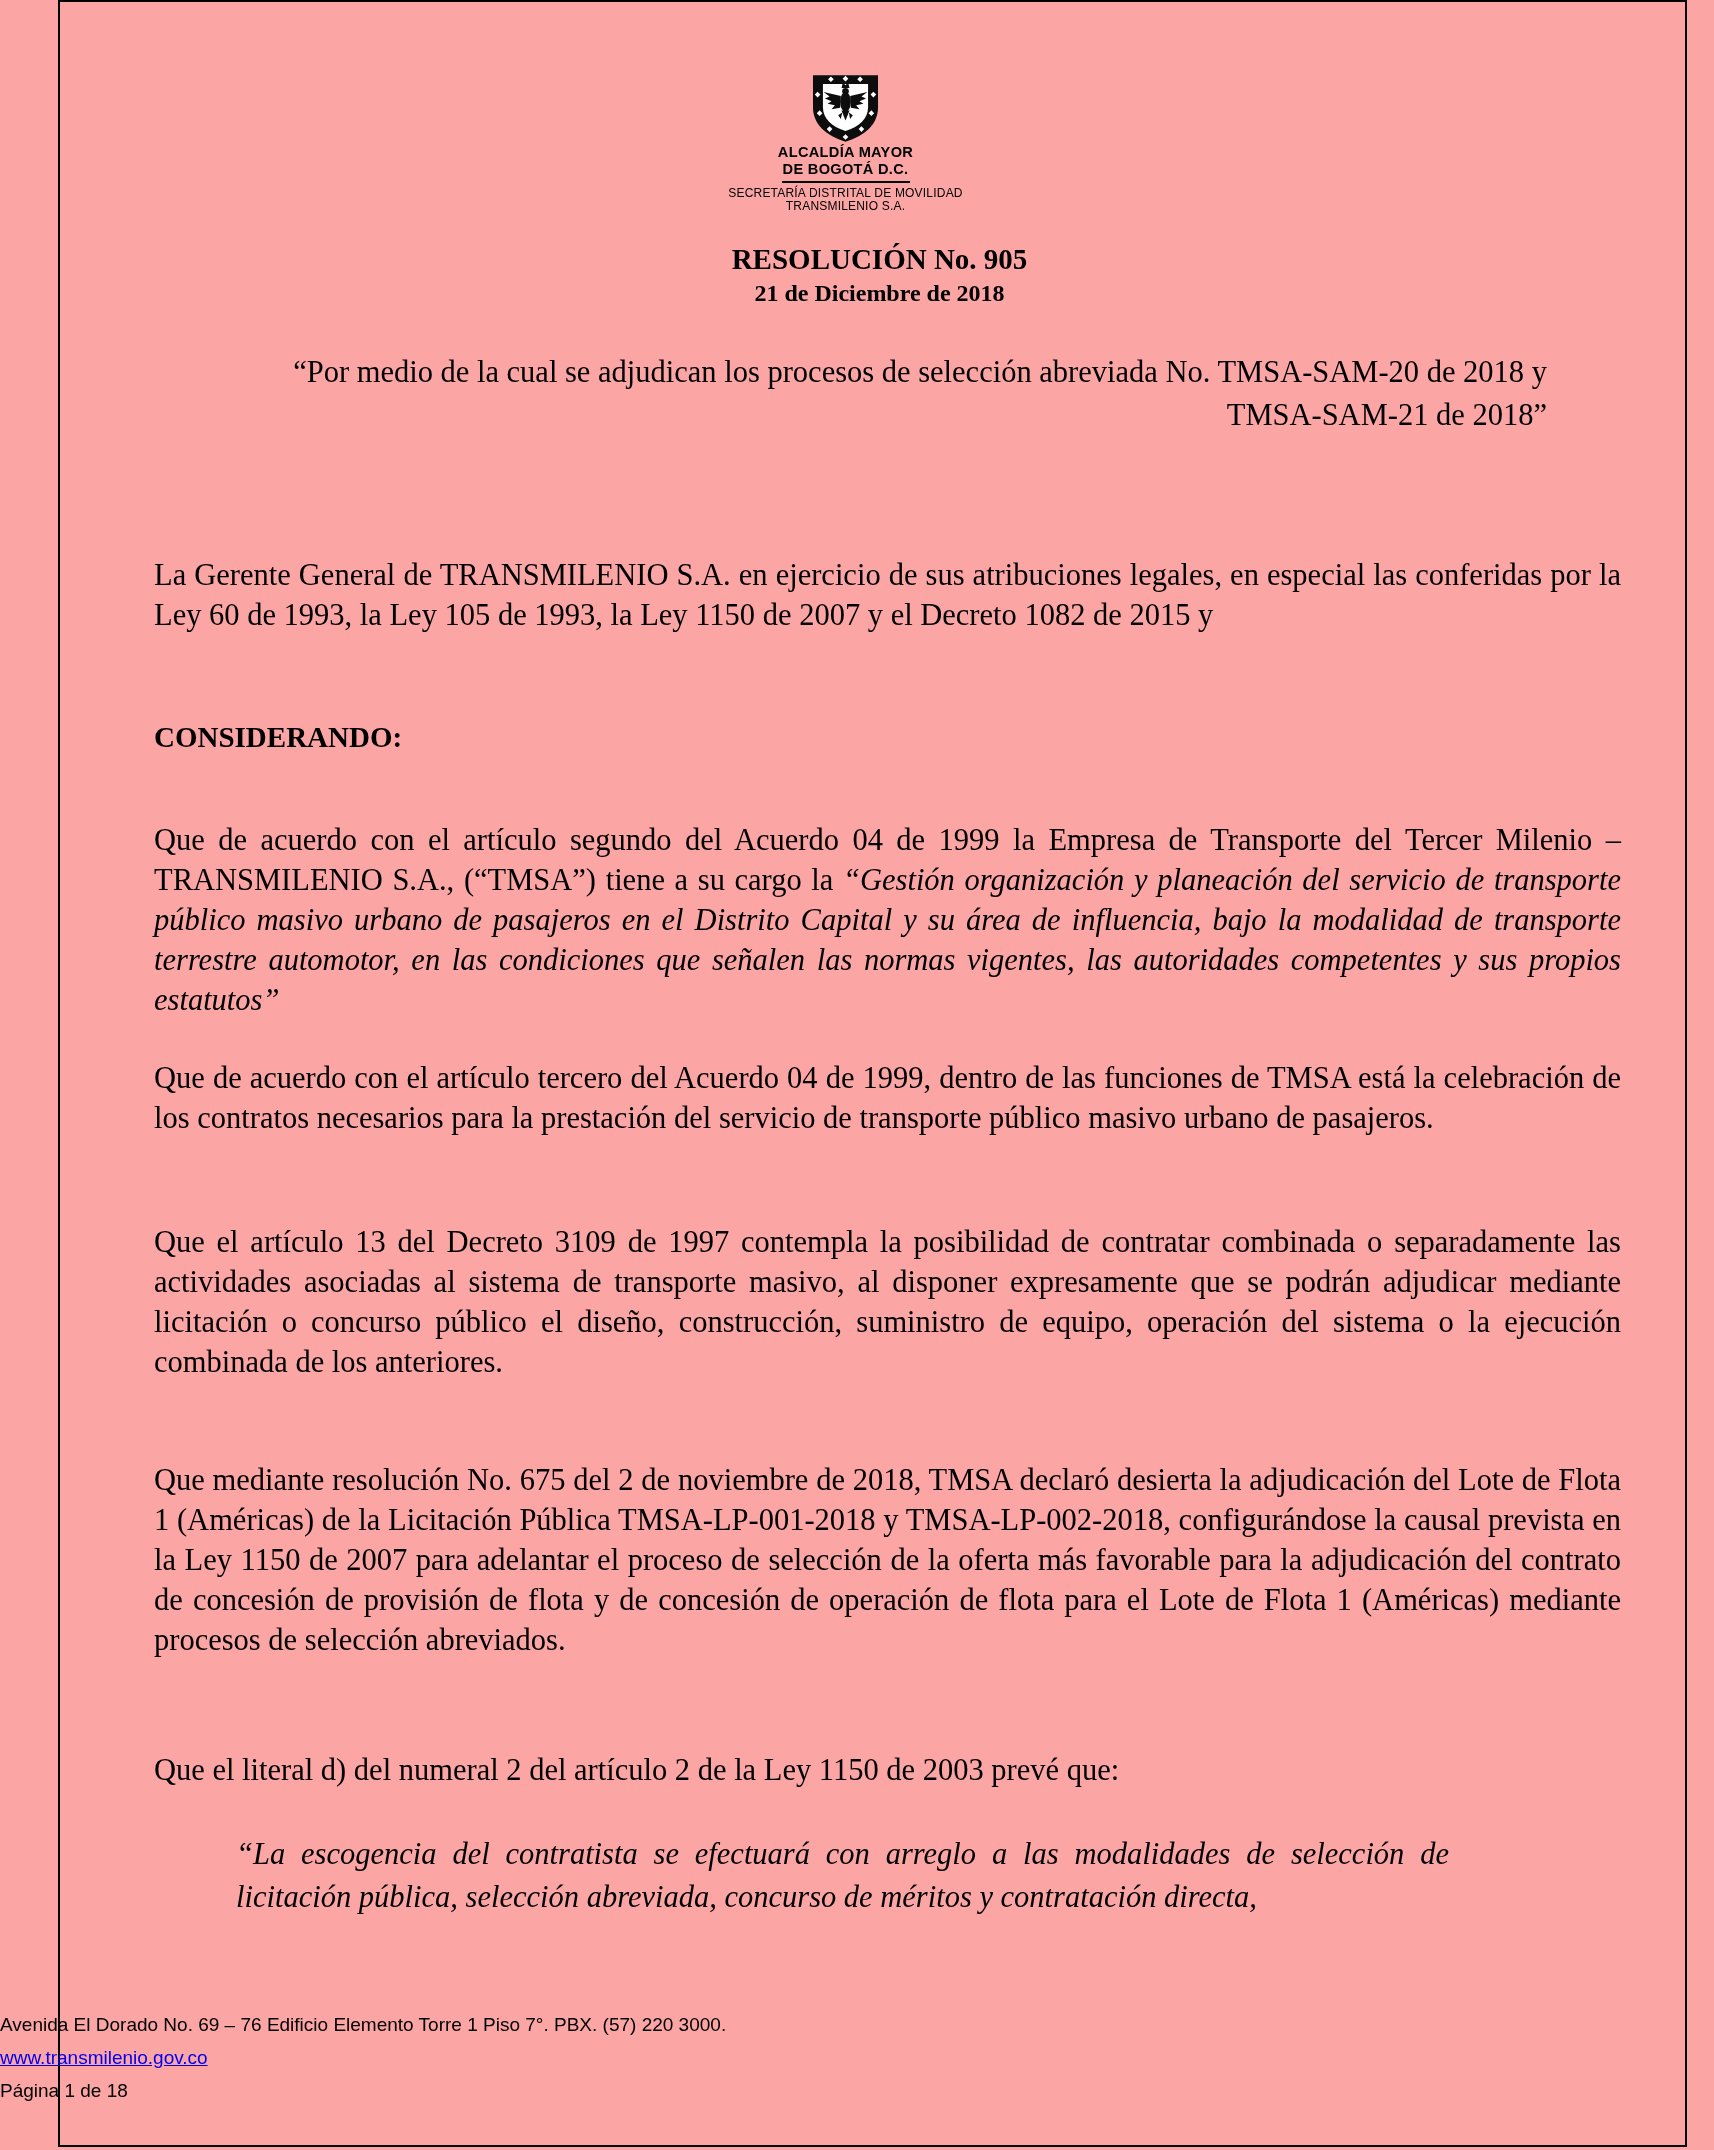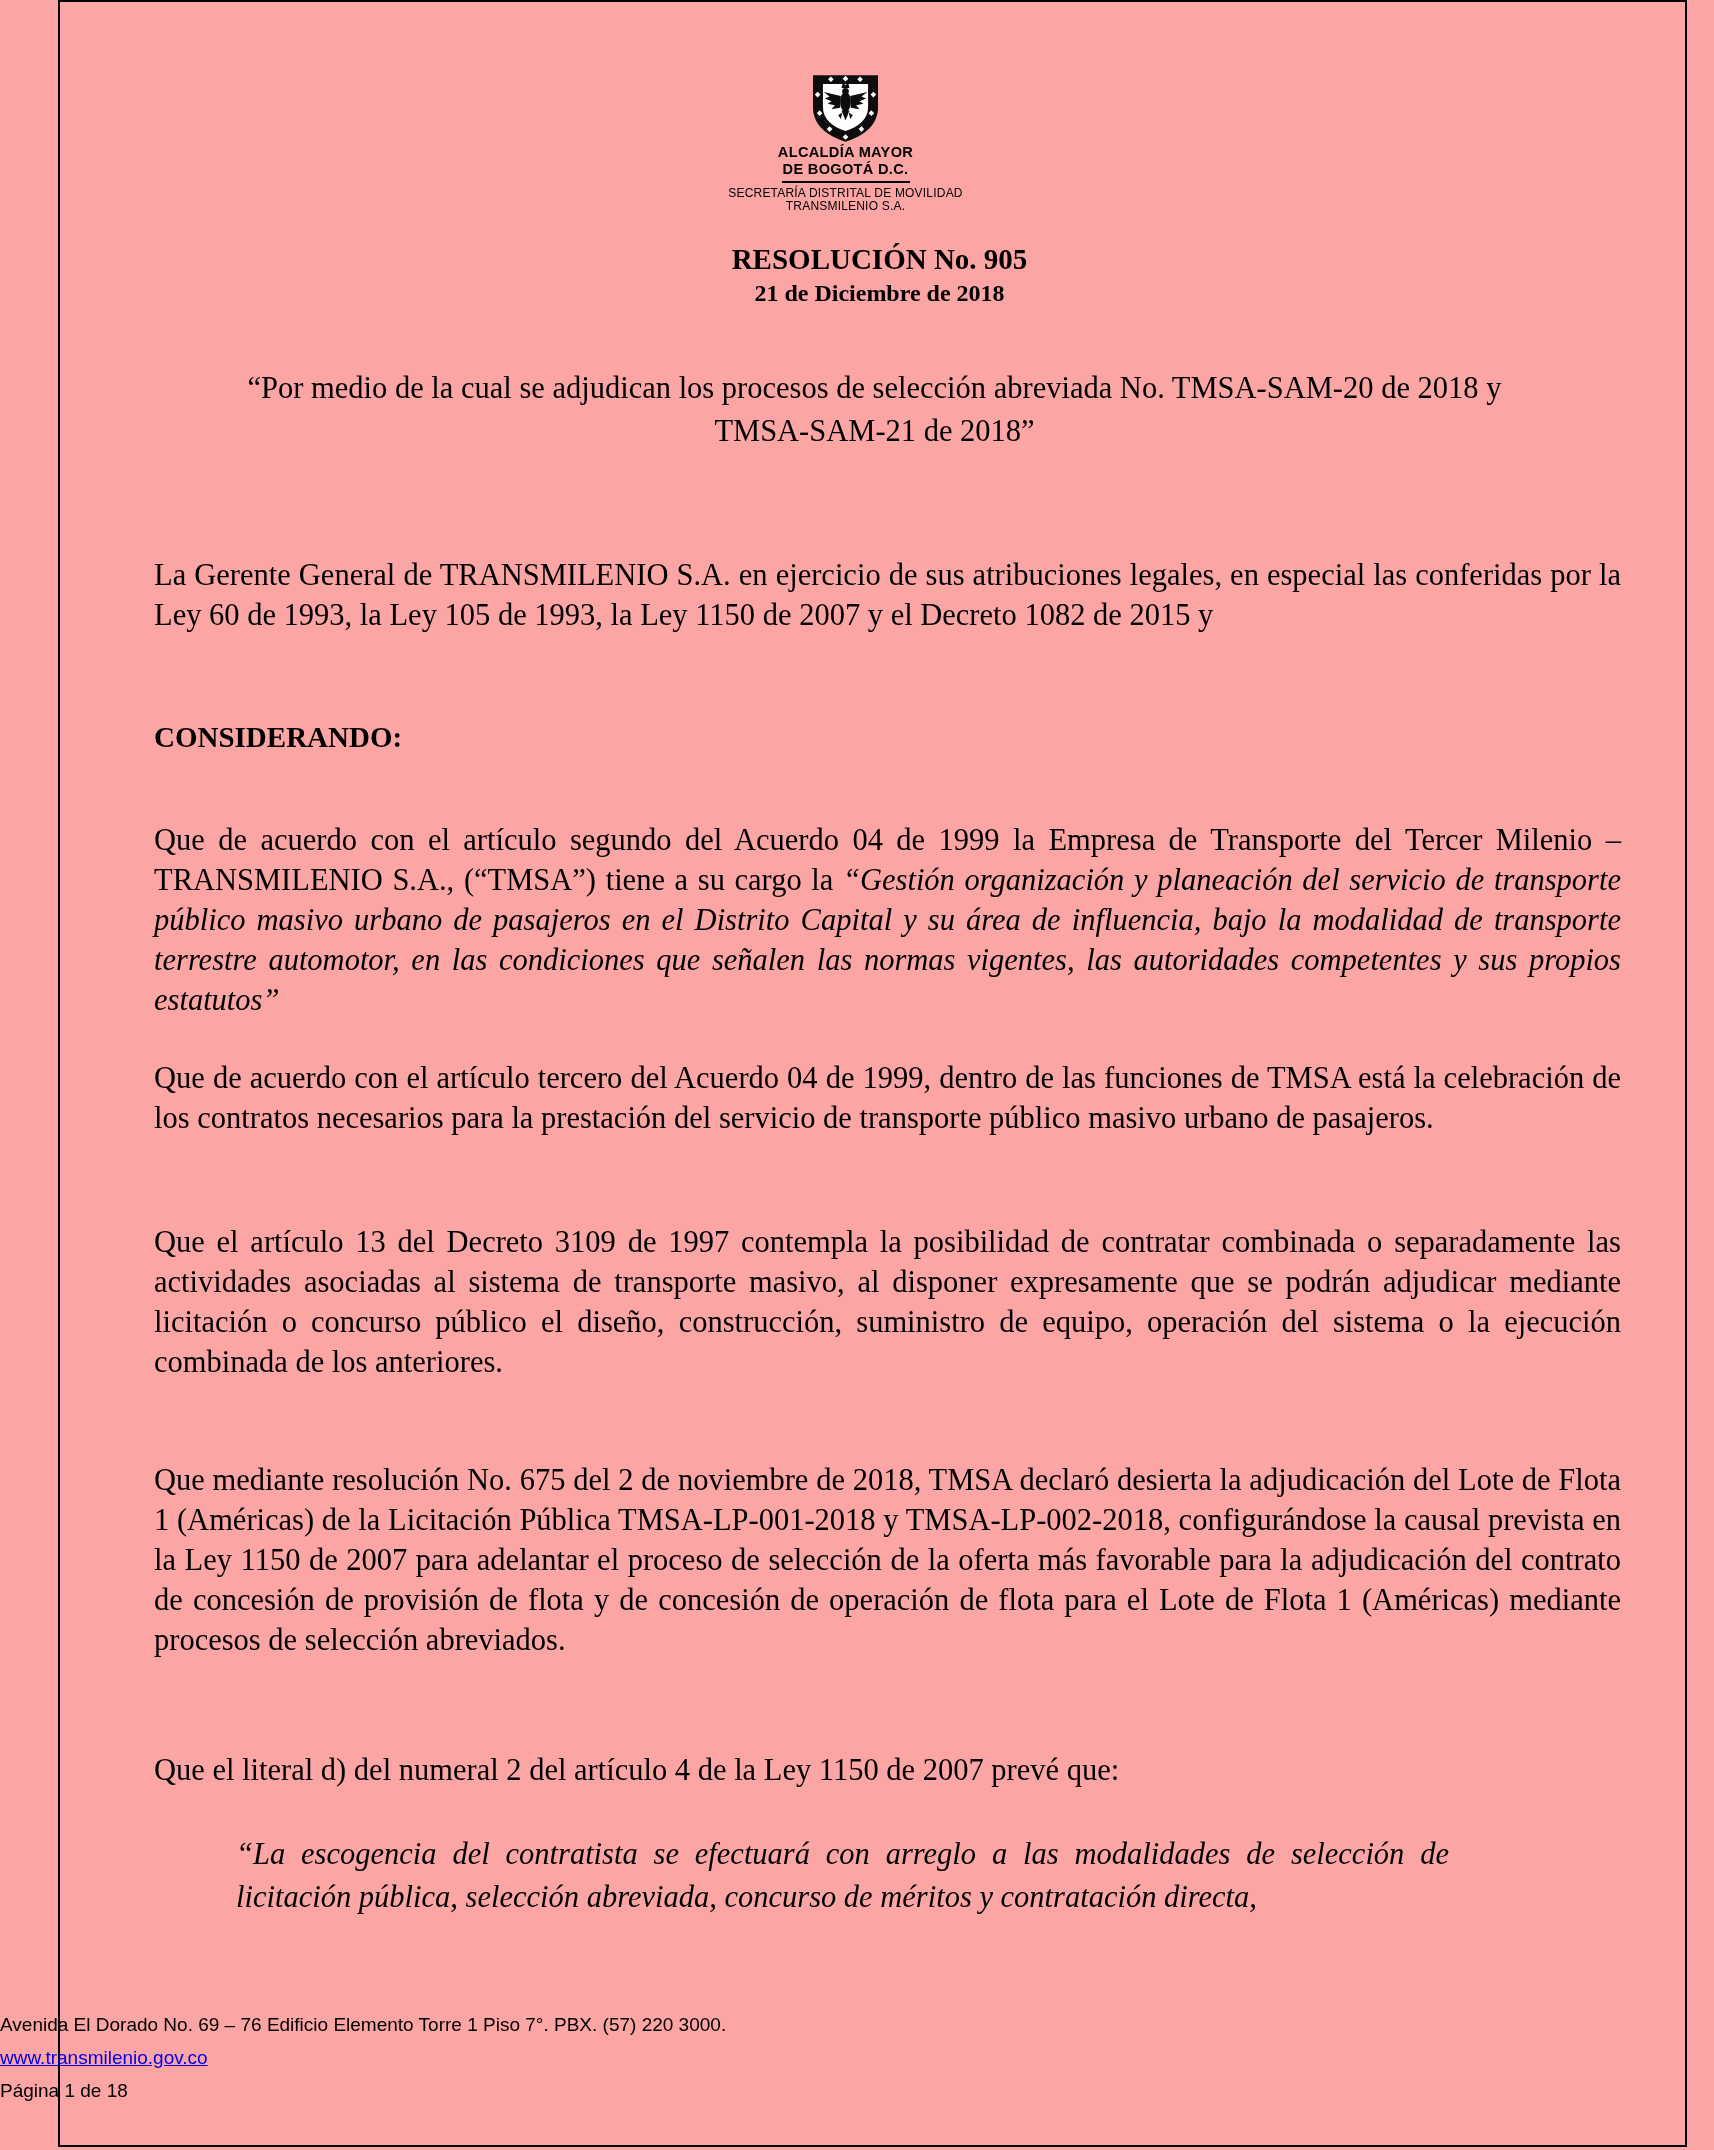--- a/index.html
+++ b/index.html
@@ -27,22 +27,22 @@
   
   .res-title {
     position:absolute; left:146px; top:243px; width:1467px; text-align:center;
     font-weight:bold; font-size:29px; line-height:33px;
   }
   .res-date {
     position:absolute; left:146px; top:279px; width:1467px; text-align:center;
     font-weight:bold; font-size:24px; line-height:29px;
   }
   .res-subject {
-    position:absolute; left:202px; top:351px; width:1345px; text-align:center;
-    font-size:30.5px; line-height:43px;margin-top:16px;
+    position:absolute; left:202px; top:351px; width:1345px; text-align:right;
+    font-size:30.5px; line-height:43px;
   }
   
   .para {
     position:absolute; left:154px; width:1467px; margin:0;
     font-size:30.5px; line-height:40px; text-align:justify; text-justify:inter-word;
   }
   .center-head {
     position:absolute; left:154px; width:1467px; margin:0; 
     font-weight:bold; font-size:29px; line-height:35px;
   }
@@ -110,21 +110,21 @@
   <h2 class="center-head" style="top:720px">CONSIDERANDO:</h2>
 
   <p class="para" style="top:820px"><span>Que de acuerdo con el artículo segundo del Acuerdo 04 de 1999 la Empresa de Transporte del Tercer Milenio – TRANSMILENIO S.A., (“TMSA”) tiene a su cargo la </span><span class="it">“Gestión organización y planeación del servicio de transporte público masivo urbano de pasajeros en el Distrito Capital y su área de influencia, bajo la modalidad de transporte terrestre automotor, en las condiciones que señalen las normas vigentes, las autoridades competentes y sus propios estatutos”</span></p>
 
   <p class="para" style="top:1058px">Que de acuerdo con el artículo tercero del Acuerdo 04 de 1999, dentro de las funciones de TMSA está la celebración de los contratos necesarios para la prestación del servicio de transporte público masivo urbano de pasajeros.</p>
 
   <p class="para" style="top:1222px">Que el artículo 13 del Decreto 3109 de 1997 contempla la posibilidad de contratar combinada o separadamente las actividades asociadas al sistema de transporte masivo, al disponer expresamente que se podrán adjudicar mediante licitación o concurso público el diseño, construcción, suministro de equipo, operación del sistema o la ejecución combinada de los anteriores.</p>
 
   <p class="para" style="top:1460px">Que mediante resolución No. 675 del 2 de noviembre de 2018, TMSA declaró desierta la adjudicación del Lote de Flota 1 (Américas) de la Licitación Pública TMSA-LP-001-2018 y TMSA-LP-002-2018, configurándose la causal prevista en la Ley 1150 de 2007 para adelantar el proceso de selección de la oferta más favorable para la adjudicación del contrato de concesión de provisión de flota y de concesión de operación de flota para el Lote de Flota 1 (Américas) mediante procesos de selección abreviados.</p>
 
-  <p class="para" style="top:1750px">Que el literal d) del numeral 2 del artículo 4 de la Ley 1150 de 2007 prevé que:</p>
+  <p class="para" style="top:1750px">Que el literal d) del numeral 2 del artículo 2 de la Ley 1150 de 2003 prevé que:</p>
 
   <p class="quote-block" style="top:1833px">“La escogencia del contratista se efectuará con arreglo a las modalidades de selección de licitación pública, selección abreviada, concurso de méritos y contratación directa,</p>
 
   <div class="footer">
     <div>Avenida El Dorado No. 69 – 76 Edificio Elemento Torre 1 Piso 7°. PBX. (57) 220 3000.</div>
     <div><a class="f-link">www.transmilenio.gov.co</a></div>
     <div>Página 1 de 18</div>
   </div>
 </div>
 

